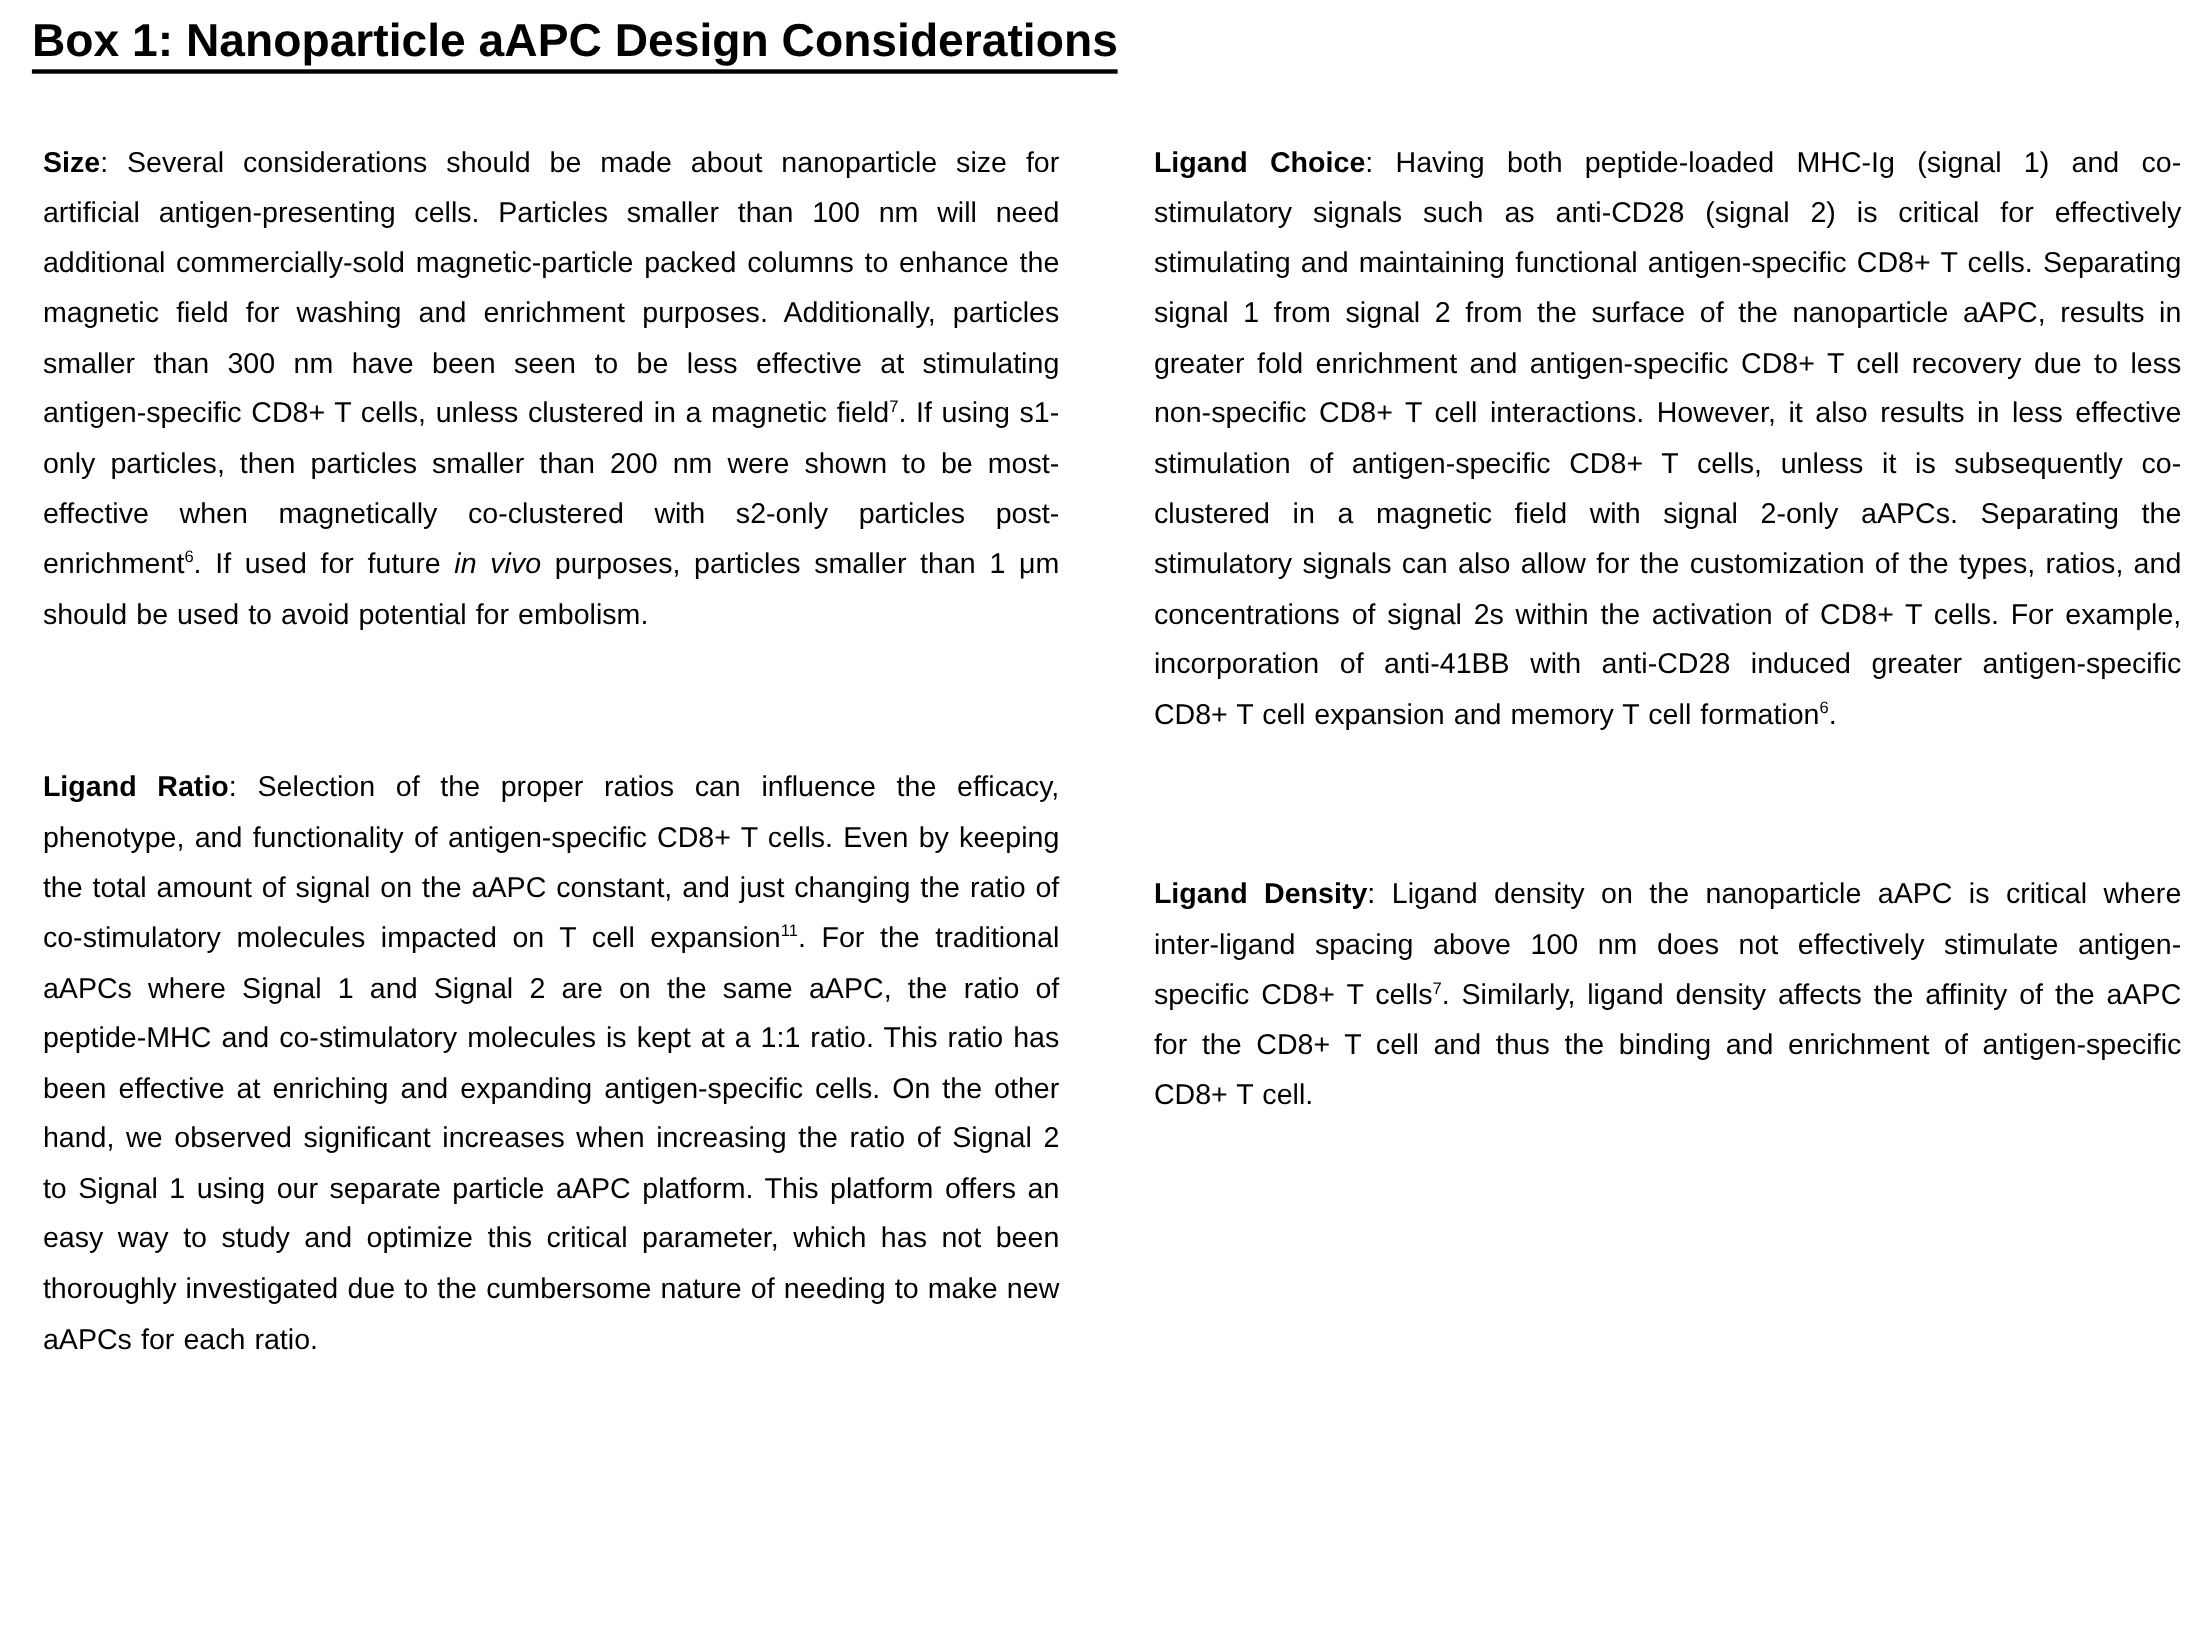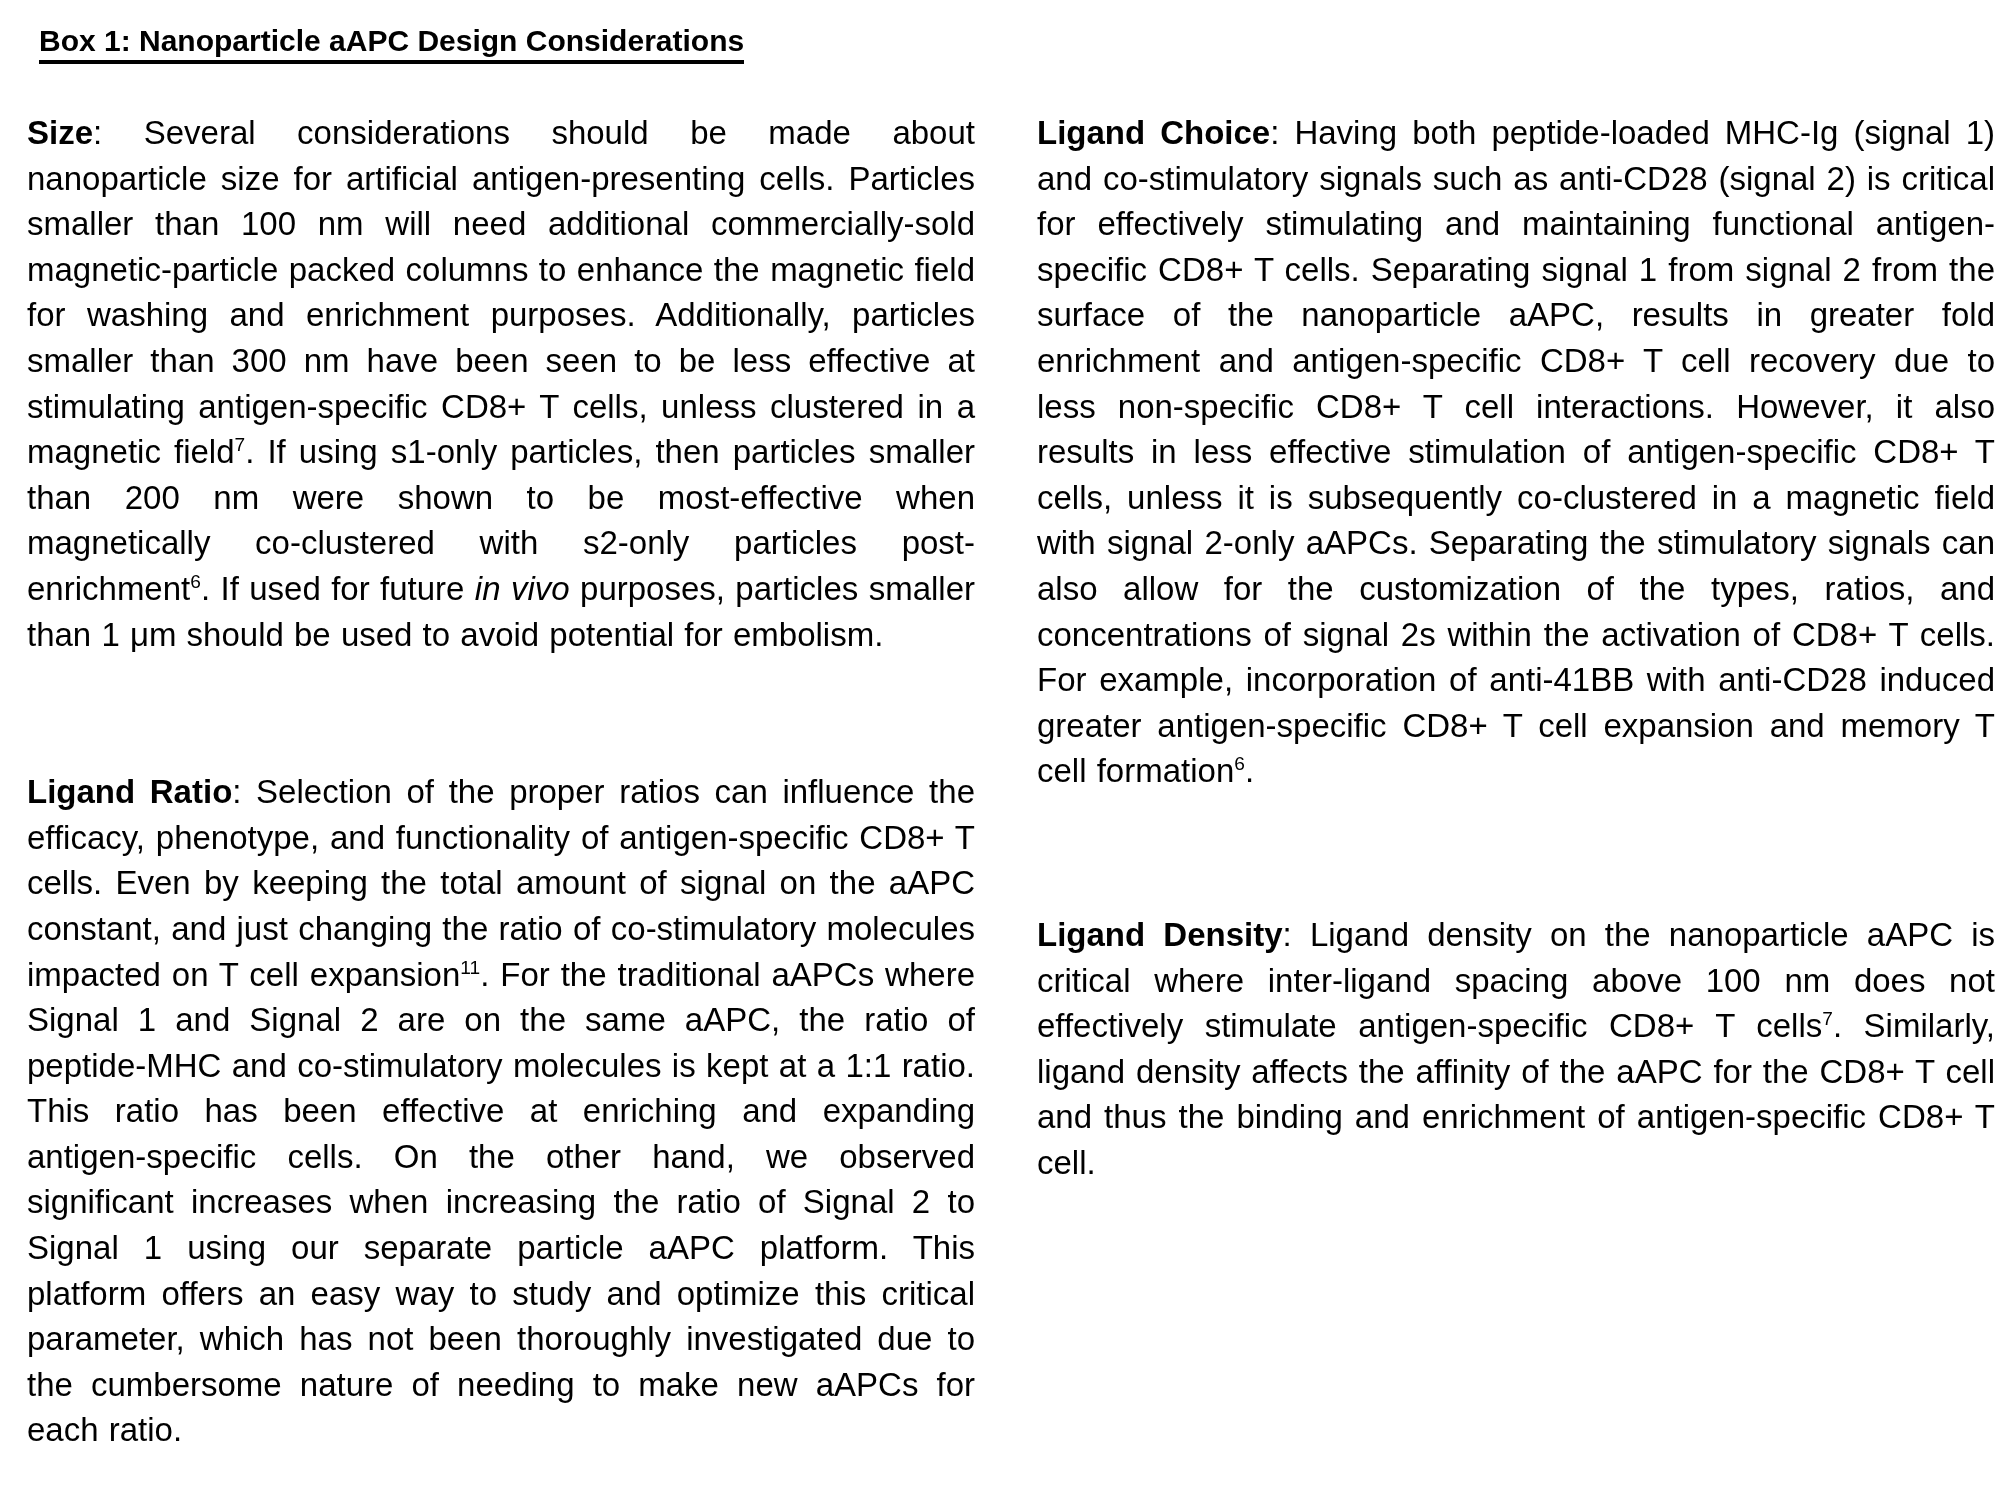--- a/index.html
+++ b/index.html
@@ -15,43 +15,43 @@
     color: #000000;
     -webkit-font-smoothing: antialiased;
   }
   .page {
     box-sizing: border-box;
     width: 2009px;
     height: 1499px;
     padding: 12px 14px 0 27px;
   }
   .title {
-    margin: 12px;
-    font-size: 30px;
+    margin: 2px;
+    font-size: 42px;
     font-weight: bold;
     line-height: 1.1;
     letter-spacing: 0px;
   }
   .title .title-text {
     display: inline-block;
     border-bottom: 4px solid #000000;
     padding-bottom: 3px;
   }
   .columns {
     display: flex;
     gap: 62px;
     margin-top: 46px;
     align-items: flex-start;
   }
   .col { flex: 0 0 auto; }
   .col-left  { width: 948px; }
   .col-right { width: 958px; }
   .para {
-    margin: 0;
-    font-size: 33px;
+    margin: 12px;
+    font-size: 26px;
     line-height: 45.6px;
     text-align: justify;
     word-spacing: 1px;
   }
   .col-left  .para + .para { margin-top: 112px; }
   .col-right .para + .para { margin-top: 118px; }
   .b { font-weight: bold; }
   .i { font-style: italic; }
   .para sup {
     font-size: 58%;

